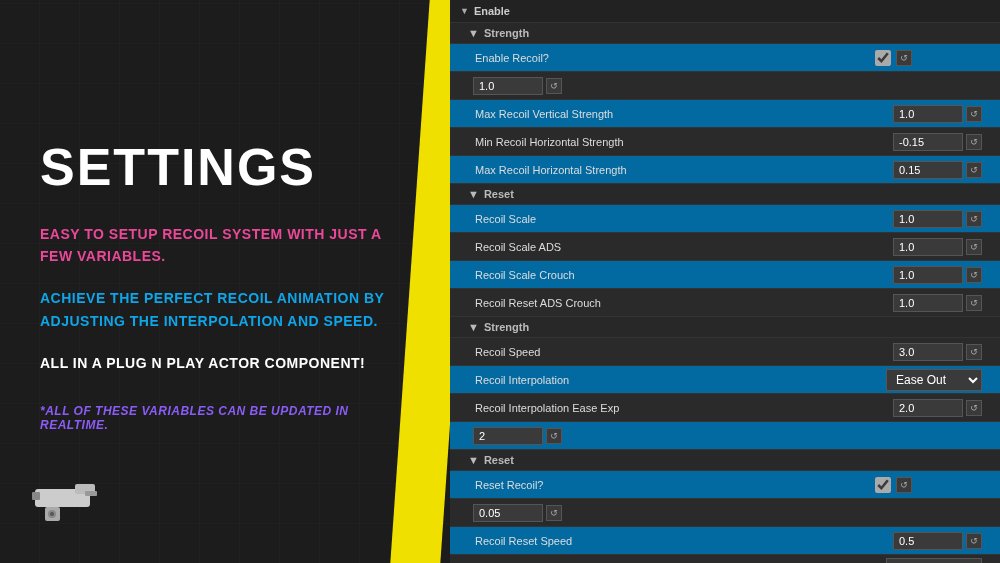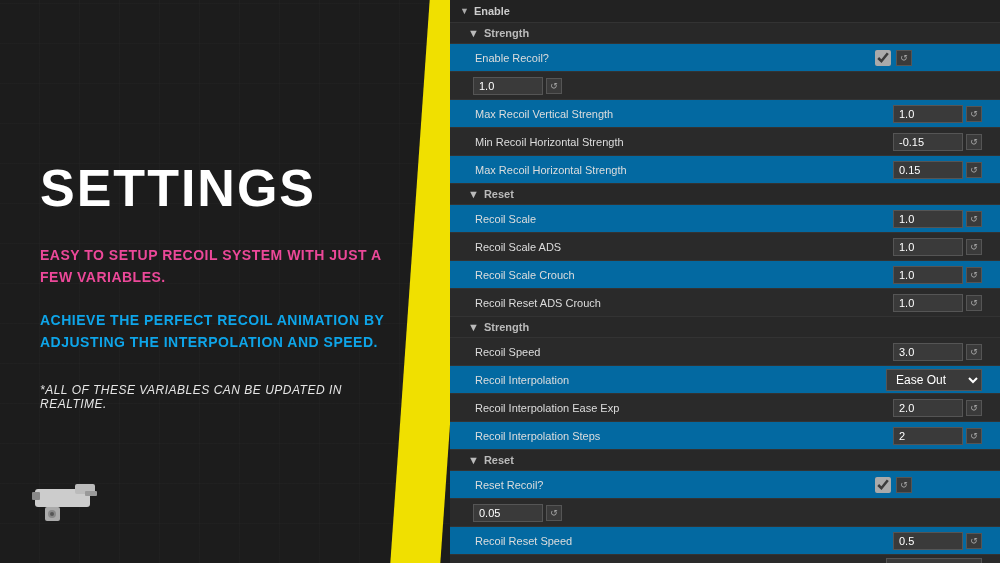--- a/index.html
+++ b/index.html
@@ -87,22 +87,22 @@
       font-weight: 700;
       color: #ffffff;
       text-transform: uppercase;
       letter-spacing: 0.5px;
       line-height: 1.6;
       margin-bottom: 20px;
     }
 
     .settings-note {
       font-size: 12px;
-      font-weight: 400;
-      color: #e5e5e5;
+      font-weight: 700;
+      color: #8b5cf6;
       text-transform: uppercase;
       letter-spacing: 0.5px;
       font-style: italic;
       margin-top: 10px;
     }
 
     .gun-icon {
       position: absolute;
       bottom: 30px;
       left: 30px;
@@ -245,20 +245,21 @@
   </style>
 </head>
 <body>
 
 <div class="left-panel">
   <div class="left-panel-bg"></div>
   <div class="left-content">
     <h1 class="settings-title">SETTINGS</h1>
     <p class="settings-desc">EASY TO SETUP RECOIL SYSTEM WITH JUST A FEW VARIABLES.</p>
     <p class="settings-desc2">ACHIEVE THE PERFECT RECOIL ANIMATION BY ADJUSTING THE INTERPOLATION AND SPEED.</p>
+    <p class="settings-desc3">ALL IN A PLUG N PLAY ACTOR COMPONENT!</p>
     <p class="settings-note">*ALL OF THESE VARIABLES CAN BE UPDATED IN REALTIME.</p>
   </div>
   <div class="gun-icon">
     <svg width="70" height="45" viewBox="0 0 70 45" fill="none" xmlns="http://www.w3.org/2000/svg">
       <rect x="5" y="10" width="55" height="18" rx="3" fill="#cccccc"></rect>
       <rect x="45" y="5" width="20" height="10" rx="2" fill="#bbbbbb"></rect>
       <rect x="15" y="28" width="15" height="14" rx="2" fill="#aaaaaa"></rect>
       <rect x="2" y="13" width="8" height="8" rx="1" fill="#888888"></rect>
       <rect x="55" y="12" width="12" height="5" rx="1" fill="#999999"></rect>
       <circle cx="22" cy="35" r="4" fill="#888888"></circle>
@@ -384,21 +385,20 @@
 
     <div class="prop-row">
       <span class="prop-label">Recoil Interpolation Ease Exp</span>
       <div class="prop-value">
         <input type="text" class="value-input" value="2.0" style="">
         <span class="reset-btn">↺</span>
       </div>
     </div>
 
     <div class="prop-row">
-      <span class="prop-label">Recoil Interpolation Steps</span>
       <div class="prop-value">
         <input type="text" class="value-input" value="2" style="">
         <span class="reset-btn">↺</span>
       </div>
     </div>
 
     <div class="subsection-header">
       <span class="arrow">▼</span>
       <span>Reset</span>
     </div>

